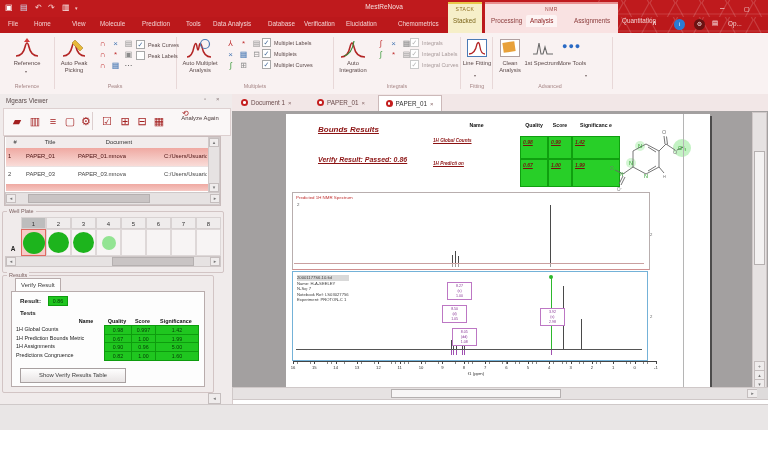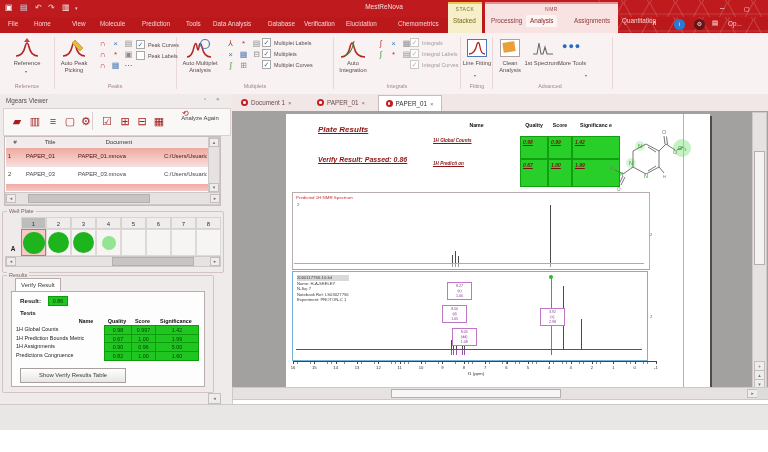--- a/index.html
+++ b/index.html
@@ -420,21 +420,21 @@
         <div class="dtab active" style="left: 145.6px;">
           <span class="dtabicon"></span>
           <span>PAPER_01</span>
           <span class="dclose">×</span>
         </div>
       </div>
 
     <div class="workspace">
       <div class="page" id="page">
 
-        <div class="abs docred" style="left:32px;top:11px;font-size:8px;">Plate Results</div>
+        <div class="abs docred" style="left:32px;top:11px;font-size:8px;">Bounds Results</div>
         <div class="abs docred" style="left:32px;top:42px;font-size:7px;">Verify Result: Passed: 0.86</div>
         <div id="doc-table">
             <div style="position: absolute; left: 147px; top: 8px; width: 87px; font-size: 5.2px; font-weight: bold; color: rgb(17, 17, 17); text-align: center; line-height: 6px;">Name</div>
             <div style="position: absolute; left: 234px; top: 8px; width: 28px; font-size: 5.2px; font-weight: bold; color: rgb(17, 17, 17); text-align: center; line-height: 6px;">Quality</div>
             <div style="position: absolute; left: 262px; top: 8px; width: 24px; font-size: 5.2px; font-weight: bold; color: rgb(17, 17, 17); text-align: center; line-height: 6px;">Score</div>
             <div style="position: absolute; left: 286px; top: 8px; width: 48px; font-size: 5.2px; font-weight: bold; color: rgb(17, 17, 17); text-align: center; line-height: 6px;">Significanc e</div>
             <div style="position: absolute; left: 147px; top: 24px; width: 60px; font-size: 4.6px; line-height: 5.6px; color: rgb(139, 18, 18); font-style: italic; font-weight: bold; text-decoration: underline;">1H Global Counts</div>
             <div style="position: absolute; left: 234px; top: 22px; width: 28px; height: 23px; background: rgb(40, 207, 40); border: 0.5px solid rgb(15, 159, 15); box-sizing: border-box;">
               <div style="position: absolute; left: 2px; top: 2px; font-size: 5px; color: rgb(122, 16, 16); font-style: italic; font-weight: bold; text-decoration: underline;">0.98</div>
             </div>

